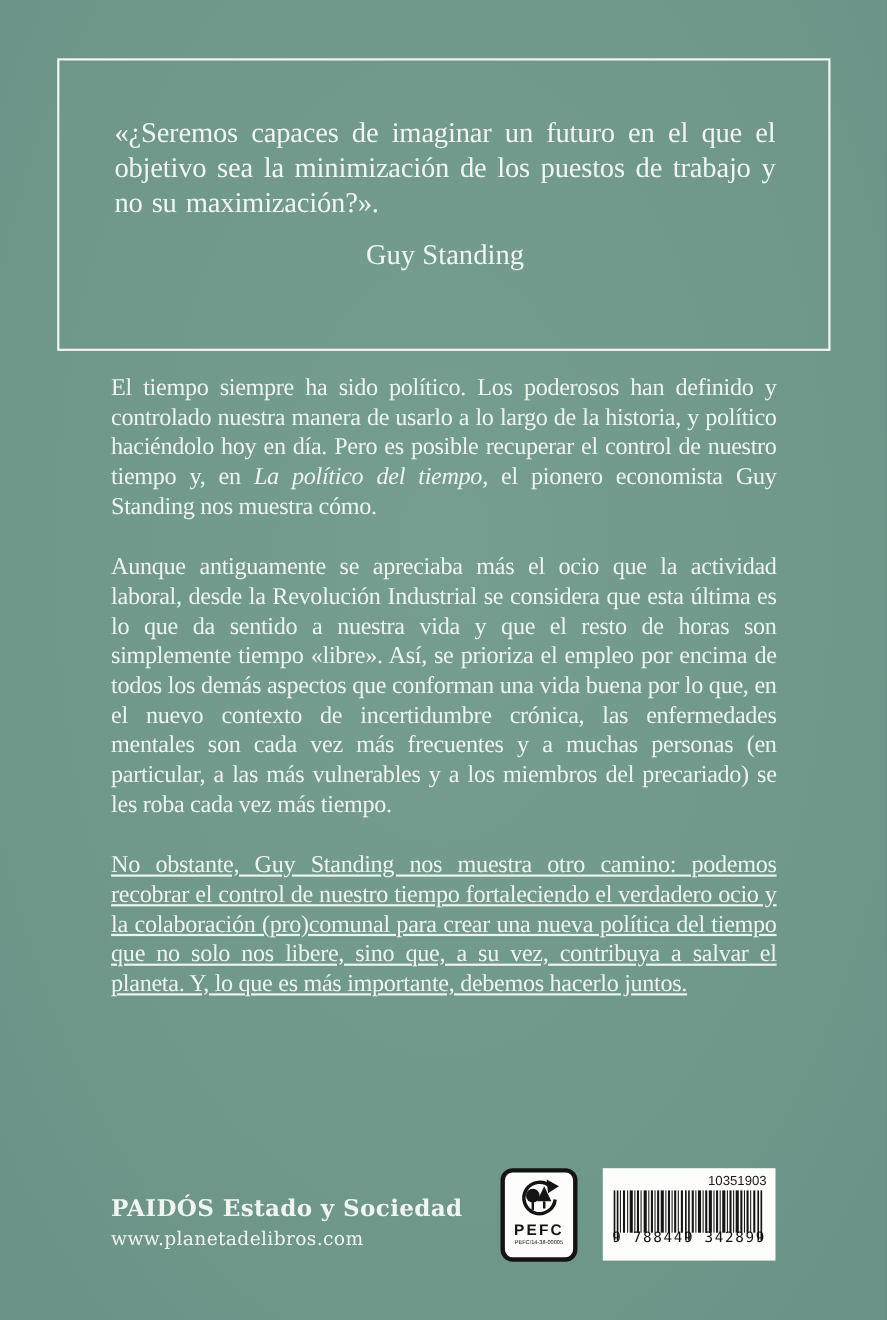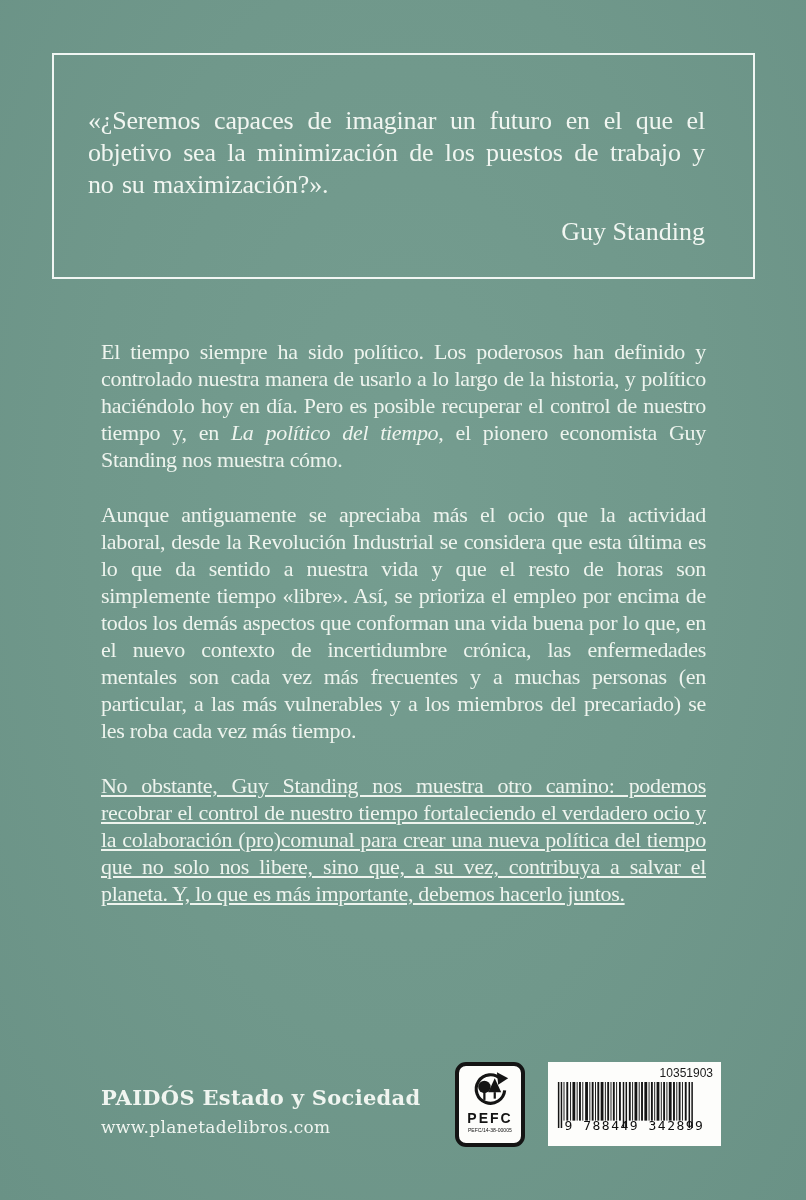--- a/index.html
+++ b/index.html
@@ -13,39 +13,39 @@
     position:relative;
     width:806px;height:1200px;
     background:radial-gradient(ellipse at 50% 42%, #759d90 0%, #70988b 55%, #6a9286 100%);
     color:#eff4ef;
   }
 
   
   .quote-box{
     position:absolute;
     left:52px;top:53px;
-    width:703px;height:226px;
+    width:703px;height:266px;
     box-sizing:border-box;
     border:2px solid rgba(252,254,252,0.92);
-    padding:50px 48px 0 34px;
+    padding:50px 48px 0 50px;
   }
   .quote-text{
     margin:0;
     font-size:26px;
     line-height:32px;
     letter-spacing:-0.2px;
     word-spacing:2px;
     text-align:justify;
     text-align-last:left;
     color:#f1f6f1;
   }
   .quote-attribution{
     margin:16px 0 0 0;
     font-size:26px;
-    text-align:right;
+    text-align:center;
     color:#f1f6f1;
   }
 
   
   .synopsis{
     position:absolute;
     left:101px;top:338px;
     width:605px;
   }
   .synopsis p{
@@ -110,21 +110,21 @@
     color:#141414;
     transform:scale(0.85);
     white-space:nowrap;
     margin-top:1px;
   }
 
   
   .barcode-box{
     position:absolute;
     left:548px;top:1062px;
-    width:173px;height:84px;
+    width:157px;height:84px;
     box-sizing:border-box;
     background:#fdfdfb;
     padding:5px 8px 4px 8px;
     display:flex;flex-direction:column;
   }
   .barcode-number{
     font-family:"Liberation Sans","DejaVu Sans",sans-serif;
     font-size:12px;
     color:#1a1a1a;
     text-align:right;

